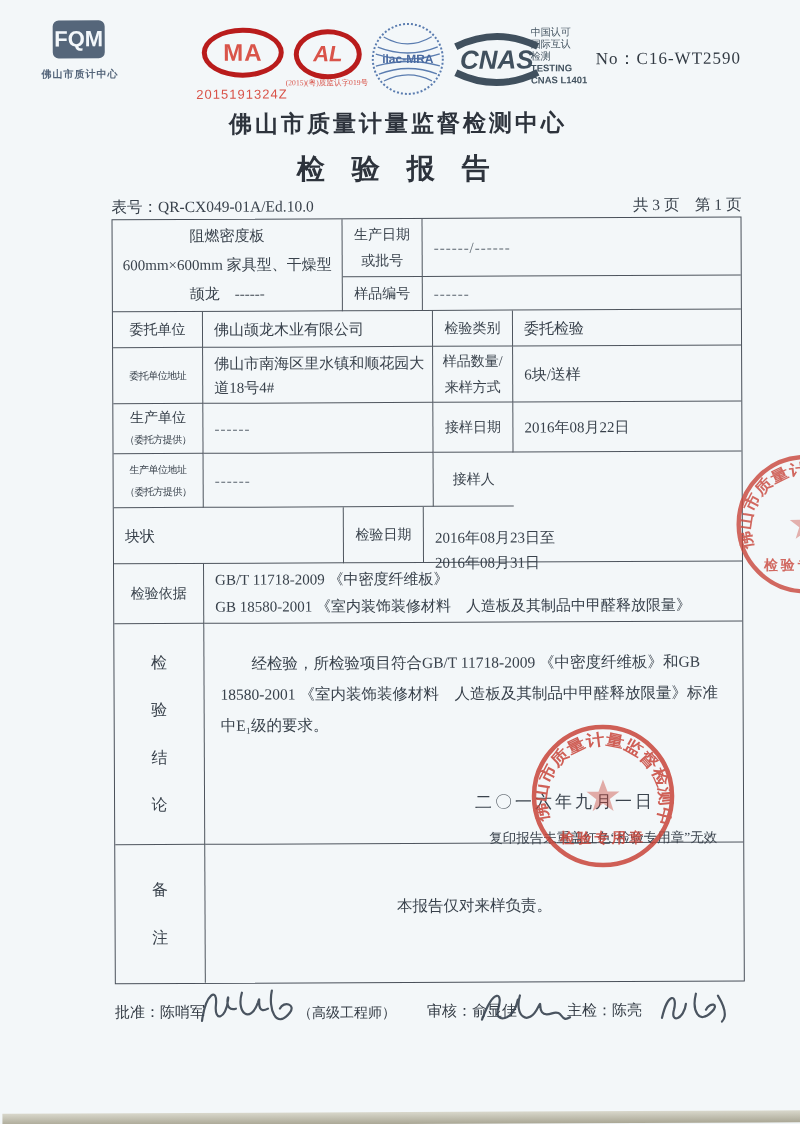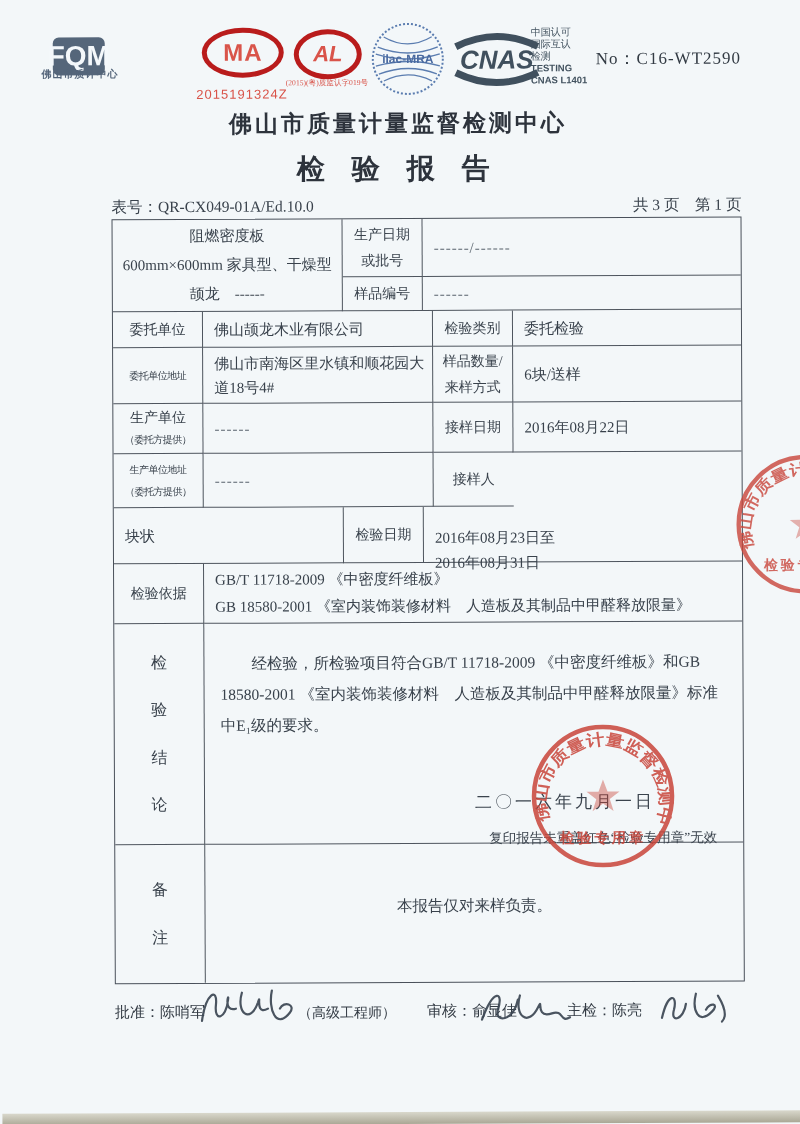--- a/index.html
+++ b/index.html
@@ -5,22 +5,22 @@
   html,body{margin:0;padding:0;}
   body{
     width:800px;height:1124px;overflow:hidden;position:relative;
     background:#f3f7f9;
     font-family:"Liberation Serif","DejaVu Serif",serif;
     color:#39424c;
   }
   #sheet{position:absolute;left:0;top:0;width:800px;height:1124px;transform:rotate(-0.25deg);}
   .abs{position:absolute;}
   
-  .fqm-box{left:55px;top:36px;width:52px;height:38px;background:#55667a;border-radius:6px;
-    color:#f4f8fb;font-weight:bold;font-size:28px;display:flex;align-items:center;justify-content:center;
+  .fqm-box{left:55px;top:19px;width:52px;height:38px;background:#55667a;border-radius:6px;
+    color:#f4f8fb;font-weight:bold;font-size:22px;display:flex;align-items:center;justify-content:center;
     font-family:"Liberation Sans",sans-serif;}
   .fqm-cap{left:40px;top:66px;width:84px;text-align:center;font-size:10px;color:#54657a;font-weight:bold;letter-spacing:1px;}
   .seal-oval{border:5px solid #b91c1c;border-radius:50%;color:#d9544a;
     display:flex;align-items:center;justify-content:center;font-weight:bold;
     font-family:"Liberation Sans",sans-serif;background:transparent;}
   .cma{left:204px;top:27px;width:72px;height:40px;font-size:24px;letter-spacing:1px;}
   .cma-cap{left:196px;top:75px;width:96px;text-align:center;color:#d9544a;font-size:13px;letter-spacing:1px;font-family:"Liberation Sans",sans-serif;margin-top:11px;}
   .cal{left:296px;top:29px;width:58px;height:40px;font-size:22px;font-style:italic;}
   .cal-cap{left:284px;top:77px;width:90px;text-align:center;color:#d9544a;font-size:8px;transform:scale(.95);}
   .ilac{left:372px;top:21px;}

